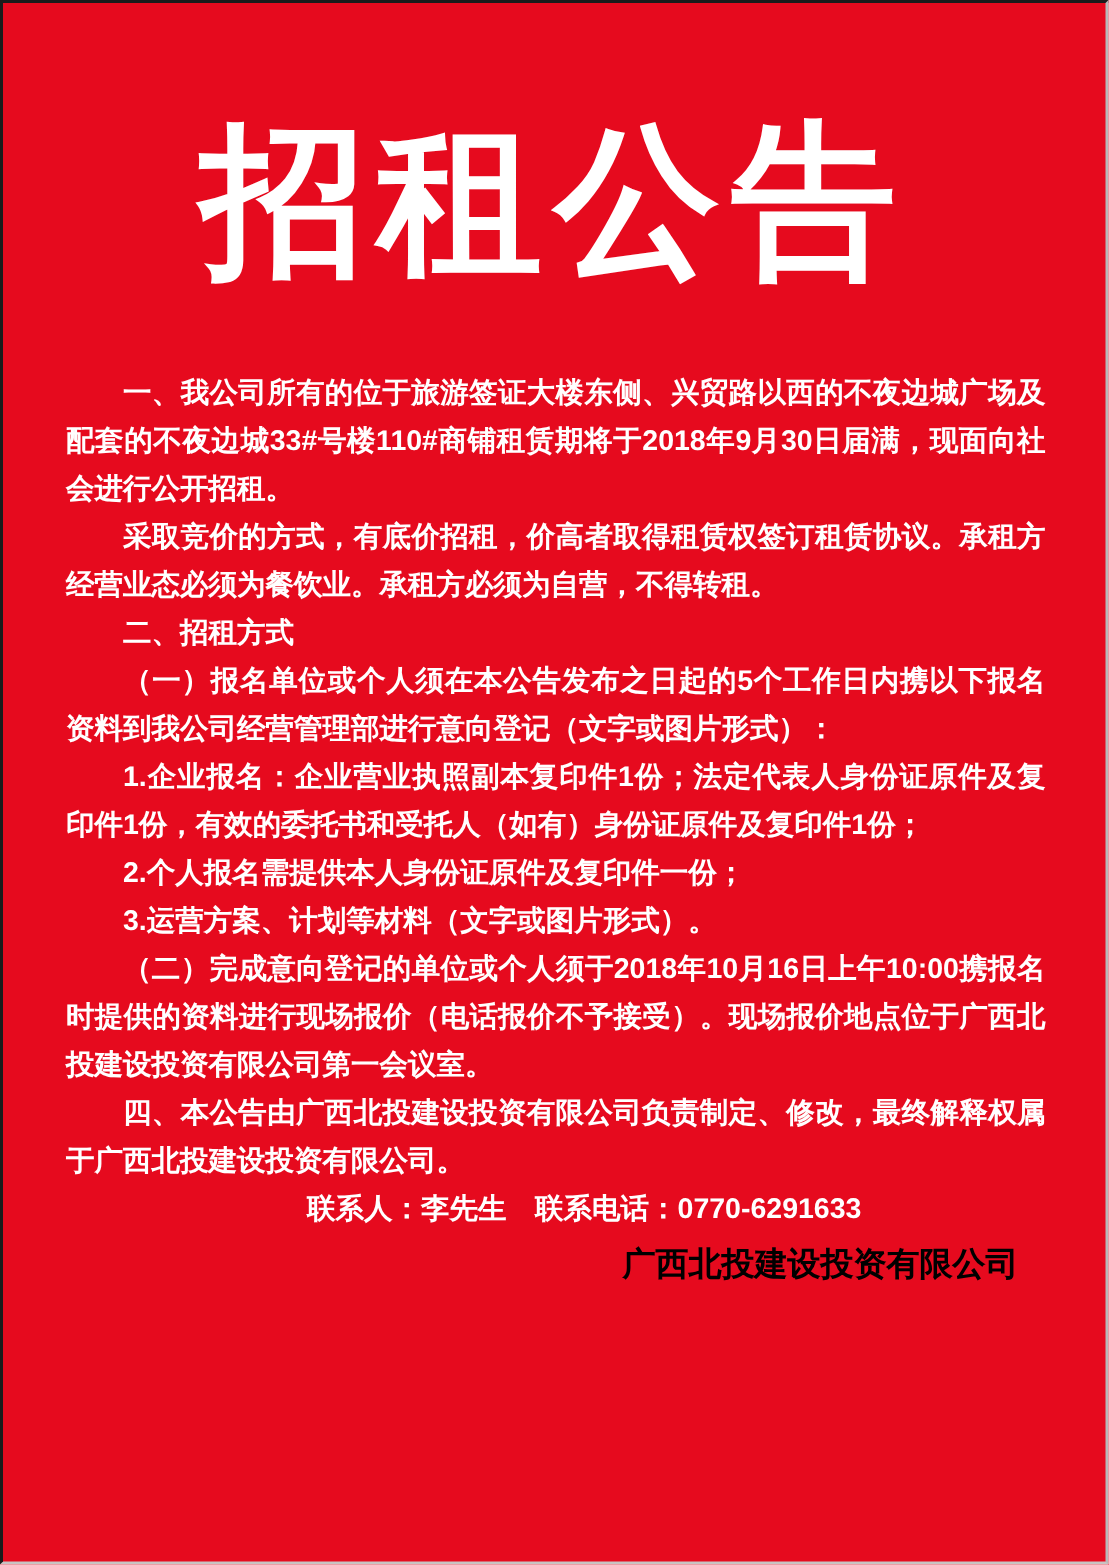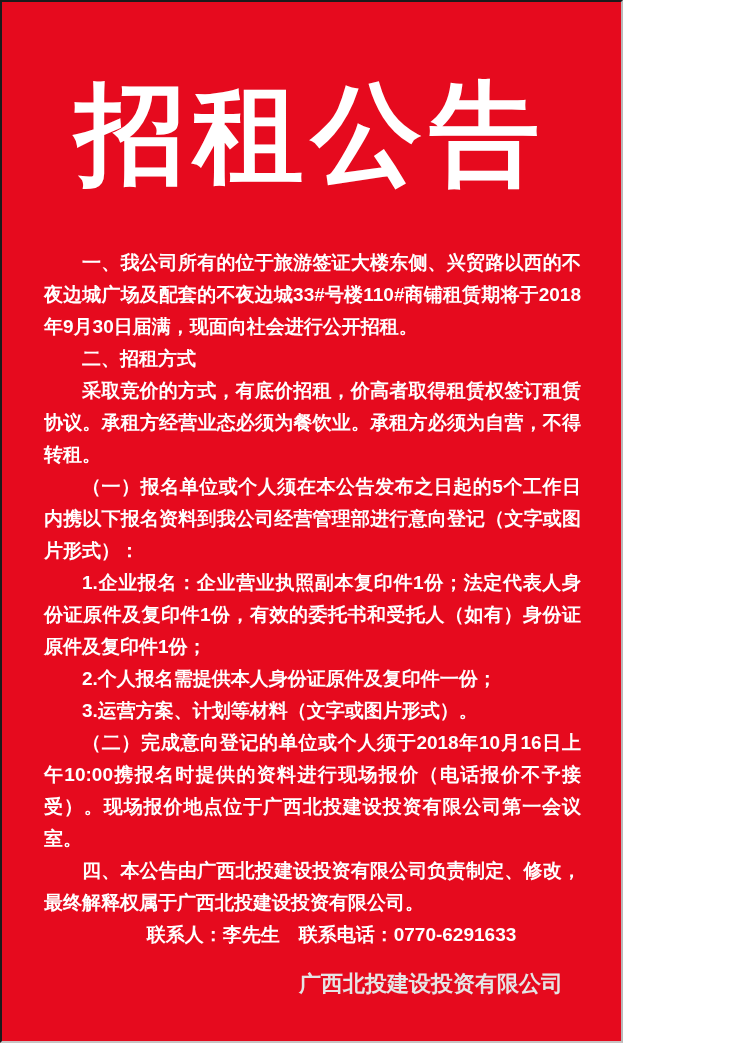--- a/index.html
+++ b/index.html
@@ -2,21 +2,21 @@
 <html><head>
 <meta charset="utf-8">
 <style>
   html, body {
     margin: 0;
     padding: 0;
     background: #ffffff;
   }
   .poster {
     position: relative;
-    width: 623px;
+    width: 739px;
     height: 1043px;
     box-sizing: border-box;
     background: #E60A1E;
     border-top: 2px solid #1b1b1b;
     border-left: 2px solid #1b1b1b;
     border-right: 2px solid #b9b9b9;
     border-bottom: 2px solid #c9c3c3;
     overflow: hidden;
   }
   .poster-title {
@@ -40,45 +40,45 @@
   }
   .poster-body p {
     margin: 0;
     padding: 0;
     text-indent: 2em;
   }
   .poster-body p.contact-line {
     text-align: center;
   }
   .signature-block {
-    margin: 16px 58px 0 auto;
+    margin: 3px 58px 0 auto;
     width: max-content;
     max-width: 400px;
     text-align: center;
-    color: #e5e5e5;
+    color: #000000;
     font-family: "Liberation Sans", "DejaVu Sans", sans-serif;
     font-weight: bold;
     font-size: 22px;
     line-height: 33px;
   }
   .signature-block div {
     margin: 0;
   }
 </style>
 </head>
 <body>
 
 <div class="poster">
 
   <h1 class="poster-title">招租公告</h1>
 
   <div class="poster-body">
     <p>一、我公司所有的位于旅游签证大楼东侧、兴贸路以西的不夜边城广场及配套的不夜边城33#号楼110#商铺租赁期将于2018年9月30日届满，现面向社会进行公开招租。</p>
+    <p>采取竞价的方式，有底价招租，价高者取得租赁权签订租赁协议。承租方经营业态必须为餐饮业。承租方必须为自营，不得转租。</p>
     <p>二、招租方式</p>
-    <p>采取竞价的方式，有底价招租，价高者取得租赁权签订租赁协议。承租方经营业态必须为餐饮业。承租方必须为自营，不得转租。</p>
     <p>（一）报名单位或个人须在本公告发布之日起的5个工作日内携以下报名资料到我公司经营管理部进行意向登记（文字或图片形式）：</p>
     <p>1.企业报名：企业营业执照副本复印件1份；法定代表人身份证原件及复印件1份，有效的委托书和受托人（如有）身份证原件及复印件1份；</p>
     <p>2.个人报名需提供本人身份证原件及复印件一份；</p>
     <p>3.运营方案、计划等材料（文字或图片形式）。</p>
     <p>（二）完成意向登记的单位或个人须于2018年10月16日上午10:00携报名时提供的资料进行现场报价（电话报价不予接受）。现场报价地点位于广西北投建设投资有限公司第一会议室。</p>
     <p>四、本公告由广西北投建设投资有限公司负责制定、修改，最终解释权属于广西北投建设投资有限公司。</p>
     <p class="contact-line">联系人：李先生　联系电话：0770-6291633</p>
   </div>
 
   <div class="signature-block">

